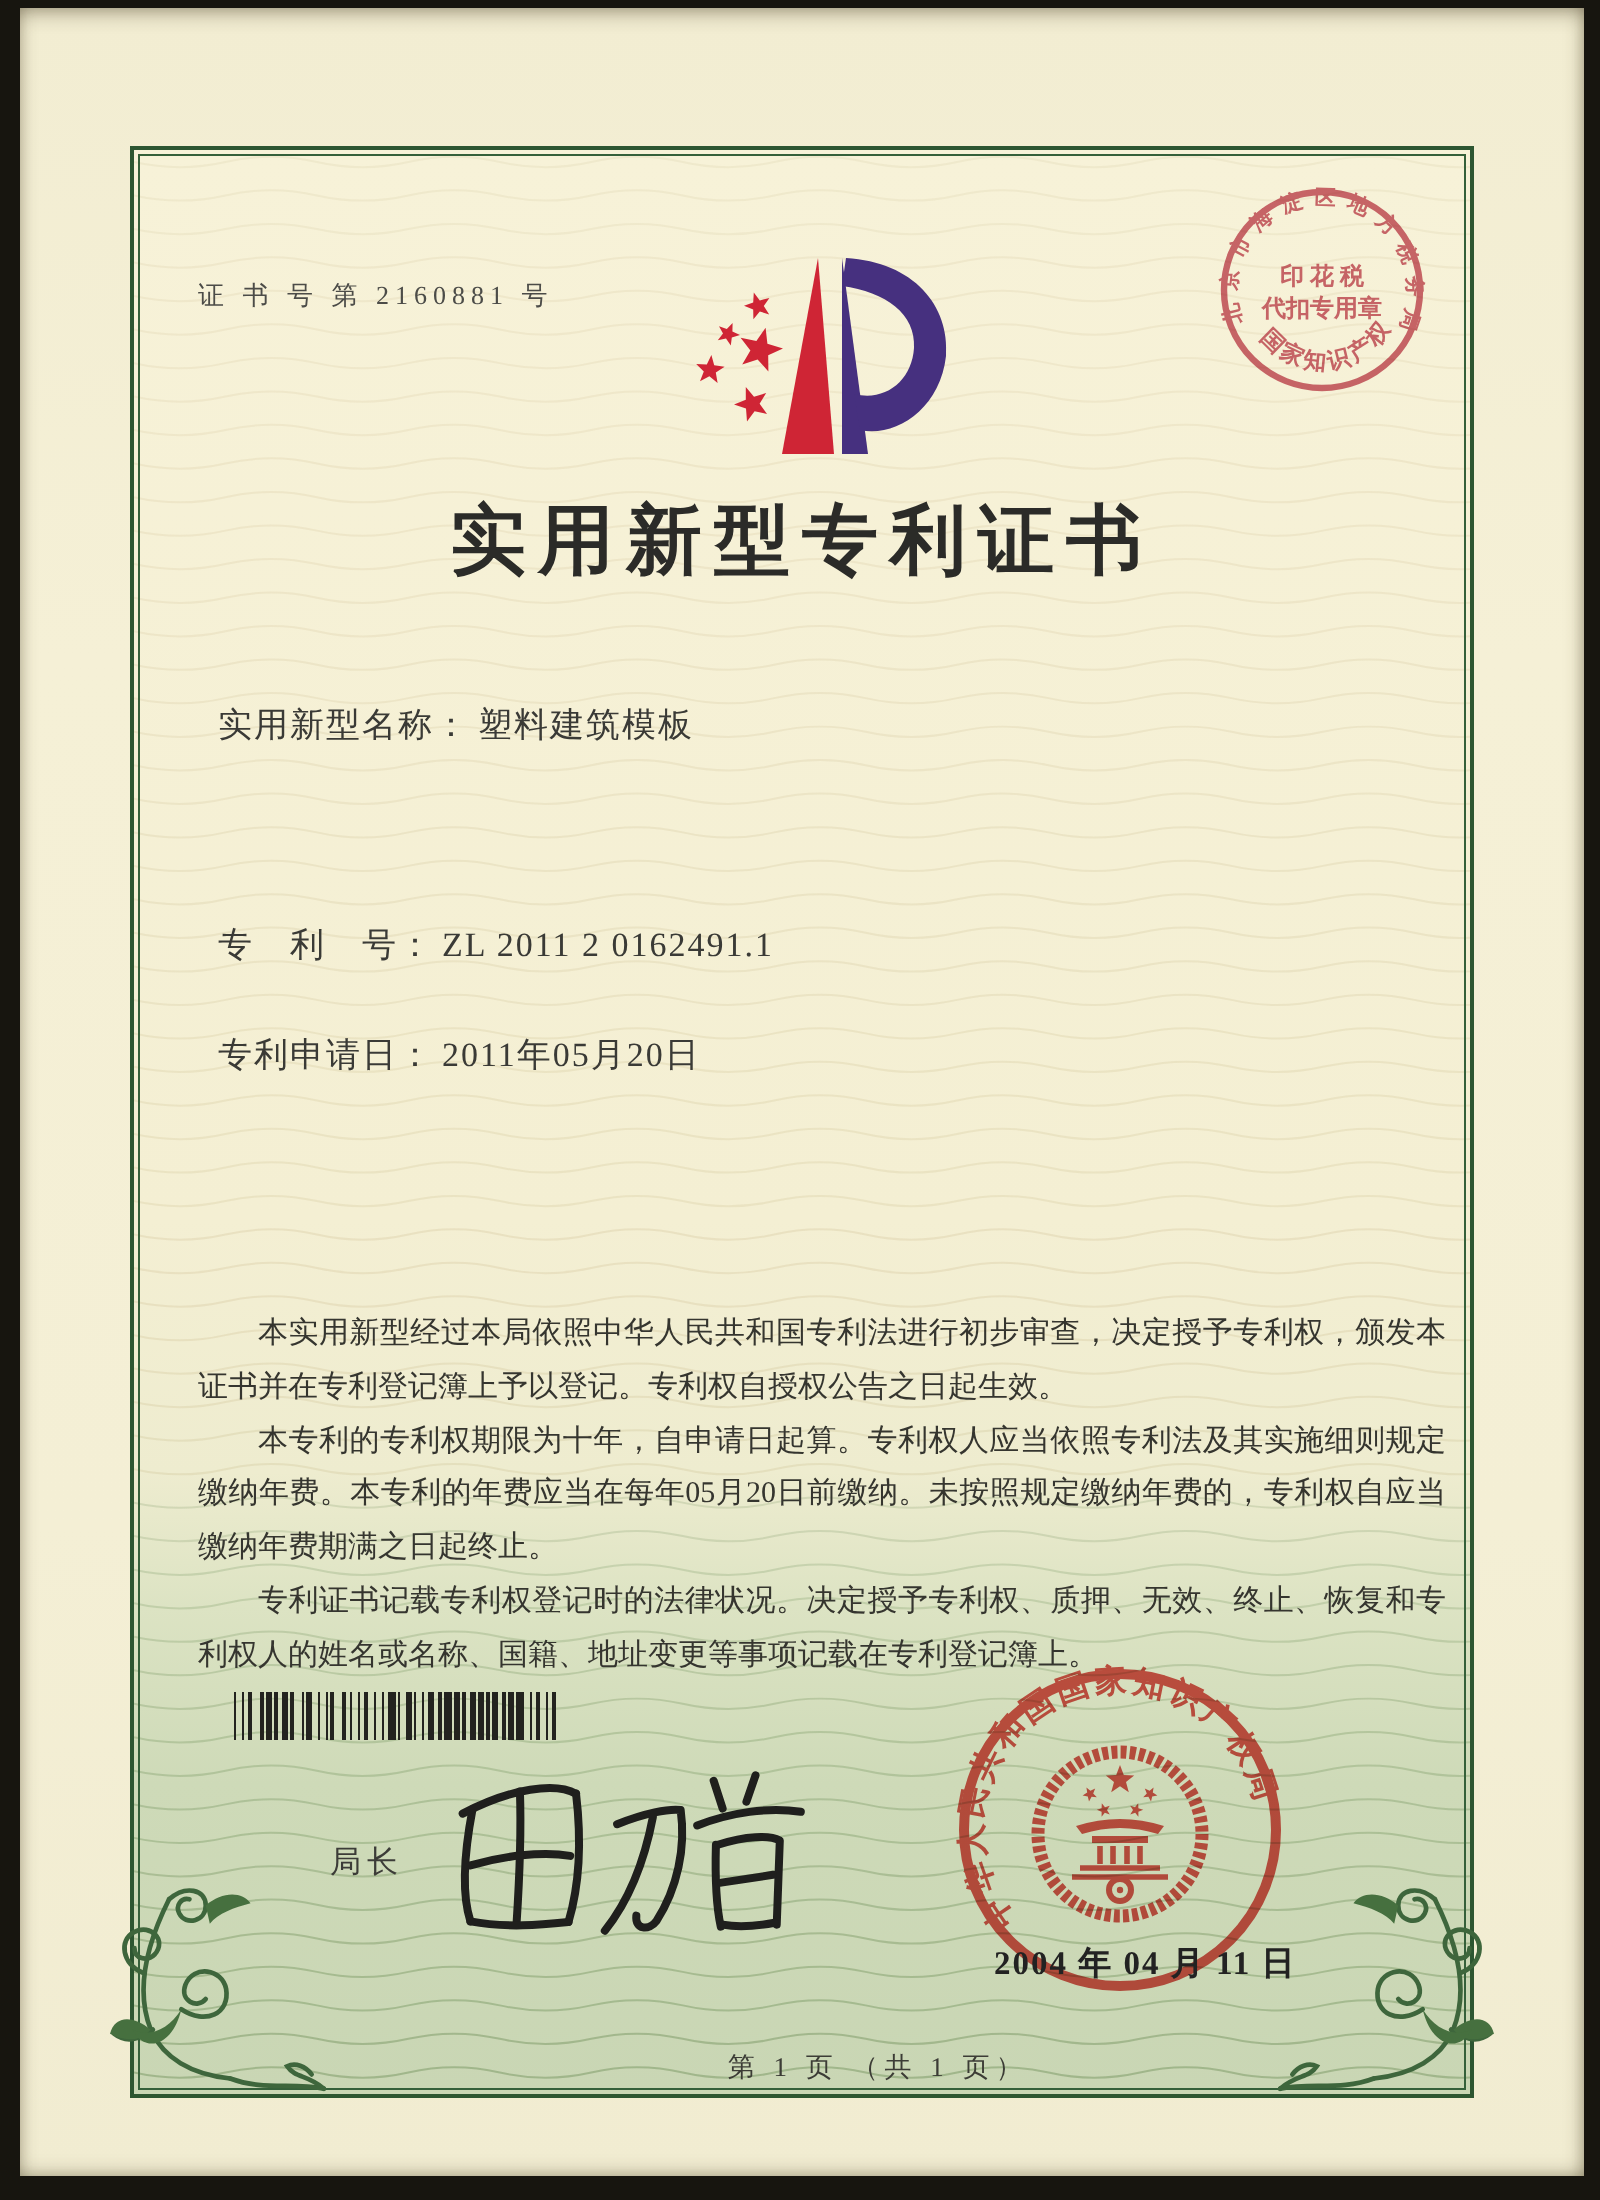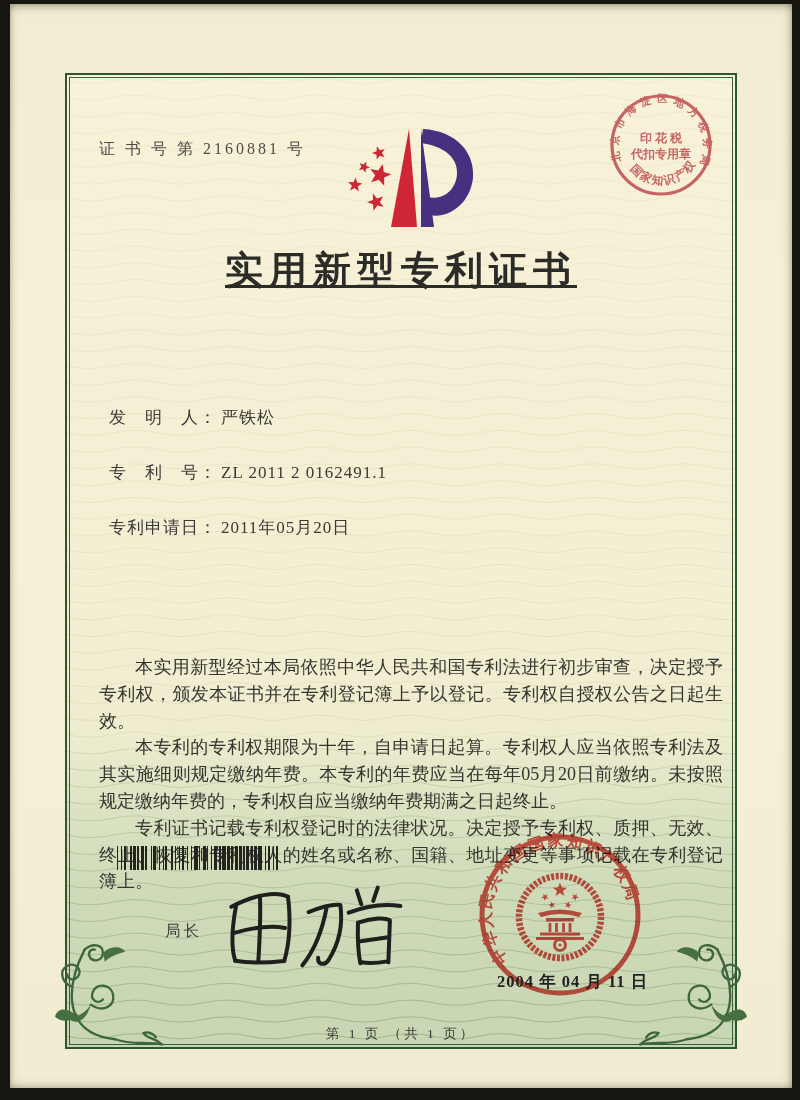--- a/index.html
+++ b/index.html
@@ -21,53 +21,53 @@
     box-sizing:border-box;border:2px solid #2d5631;
     background:linear-gradient(180deg,#f7f2d8 0%,#f4efd3 55%,#eeeccf 68%,#dce3c3 75%,#cedab8 84%,#c9d6b4 100%);
   }
   .frame-inner{
     position:absolute;left:2px;top:2px;right:2px;bottom:2px;
     border:1px solid #35603a;pointer-events:none;z-index:1;
   }
   .guilloche{position:absolute;left:0;top:0;width:100%;height:100%;z-index:0;}
   .cert-no{
     position:absolute;left:32px;top:64px;z-index:2;
-    font-size:16px;letter-spacing:3px;color:#4c4c48;white-space:nowrap;
+    font-size:13px;letter-spacing:3px;color:#4c4c48;white-space:nowrap;
   }
   .logo{position:absolute;left:268px;top:50px;width:142px;height:110px;z-index:2;}
   .tax-stamp{position:absolute;left:536px;top:12px;width:116px;height:116px;z-index:3;opacity:.85;mix-blend-mode:multiply;}
   .title{
     position:absolute;left:0;top:170px;width:100%;text-align:center;z-index:2;
-    font-size:38px;font-weight:600;letter-spacing:6px;color:#2b2b28;white-space:nowrap;text-decoration:underline;
+    font-size:38px;font-weight:600;letter-spacing:6px;color:#2b2b28;white-space:nowrap;
   }
   .field{
     position:absolute;left:42px;z-index:2;font-size:17px;color:#3a3a36;
     letter-spacing:1px;white-space:nowrap;
   }
   .field .val{margin-left:4px;}
   .paras{
     position:absolute;left:32px;top:579px;width:624px;z-index:2;
-    font-size:18px;line-height:26.8px;color:#35352f;text-align:justify;
+    font-size:15px;line-height:26.8px;color:#35352f;text-align:justify;
   }
   .paras p{margin:0;text-indent:2em;}
   .barcode{position:absolute;left:50px;top:771px;width:232px;height:24px;z-index:2;display:flex;align-items:stretch;}
   .barcode i{display:block;height:100%;}
   .sig-label{
     position:absolute;left:98px;top:846px;z-index:2;font-size:15.5px;
     letter-spacing:3px;color:#3c3c38;
   }
   .signature{position:absolute;left:150px;top:797px;width:190px;height:105px;z-index:2;transform:rotate(-2deg);}
   .seal{position:absolute;left:406px;top:753px;width:174px;height:174px;z-index:3;opacity:.9;mix-blend-mode:multiply;}
   .seal-date{
     position:absolute;left:430px;top:896px;width:220px;z-index:4;
     font-size:16.5px;font-weight:600;letter-spacing:1px;color:#222;white-space:nowrap;
   }
   .footer{
     position:absolute;left:0;top:950px;width:100%;text-align:center;z-index:2;
-    font-size:13.5px;letter-spacing:3px;color:#3c3c36;
+    font-size:13.5px;letter-spacing:3px;color:#3c3c36;padding-left:38px;
   }
   .flourish{position:absolute;width:112px;height:118px;z-index:2;}
   .flourish.fl-left{left:-13px;top:864px;}
   .flourish.fl-right{right:-13px;top:864px;transform:scaleX(-1);}
 </style>
 </head>
 <body>
 
 <div class="paper">
   <div class="frame">
@@ -192,22 +192,22 @@
       </text>
       <text font-size="11.5" fill="#c44f60" font-weight="600">
         <textPath href="#tsBot" xlink:href="#tsBot" startOffset="0" textLength="90">国家知识产权局</textPath>
       </text>
       <text x="0" y="-3" text-anchor="middle" font-size="12" font-weight="700" fill="#c44f60">印 花 税</text>
       <text x="0" y="13" text-anchor="middle" font-size="12" font-weight="700" fill="#c44f60">代扣专用章</text>
     </svg>
 
     <div class="title">实用新型专利证书</div>
 
-    <div class="field" style="top:331px">
-      <span>发　明　人：</span><span class="val">严铁松</span>
+    <div class="field" style="top:276px">
+      <span>实用新型名称：</span><span class="val">塑料建筑模板</span>
     </div>
     <div class="field" style="top:386px">
       <span>专　利　号：</span><span class="val">ZL 2011 2 0162491.1</span>
     </div>
     <div class="field" style="top:441px">
       <span>专利申请日：</span><span class="val">2011年05月20日</span>
     </div>
 
     <div class="paras">
       <p>本实用新型经过本局依照中华人民共和国专利法进行初步审查，决定授予专利权，颁发本证书并在专利登记簿上予以登记。专利权自授权公告之日起生效。</p>

